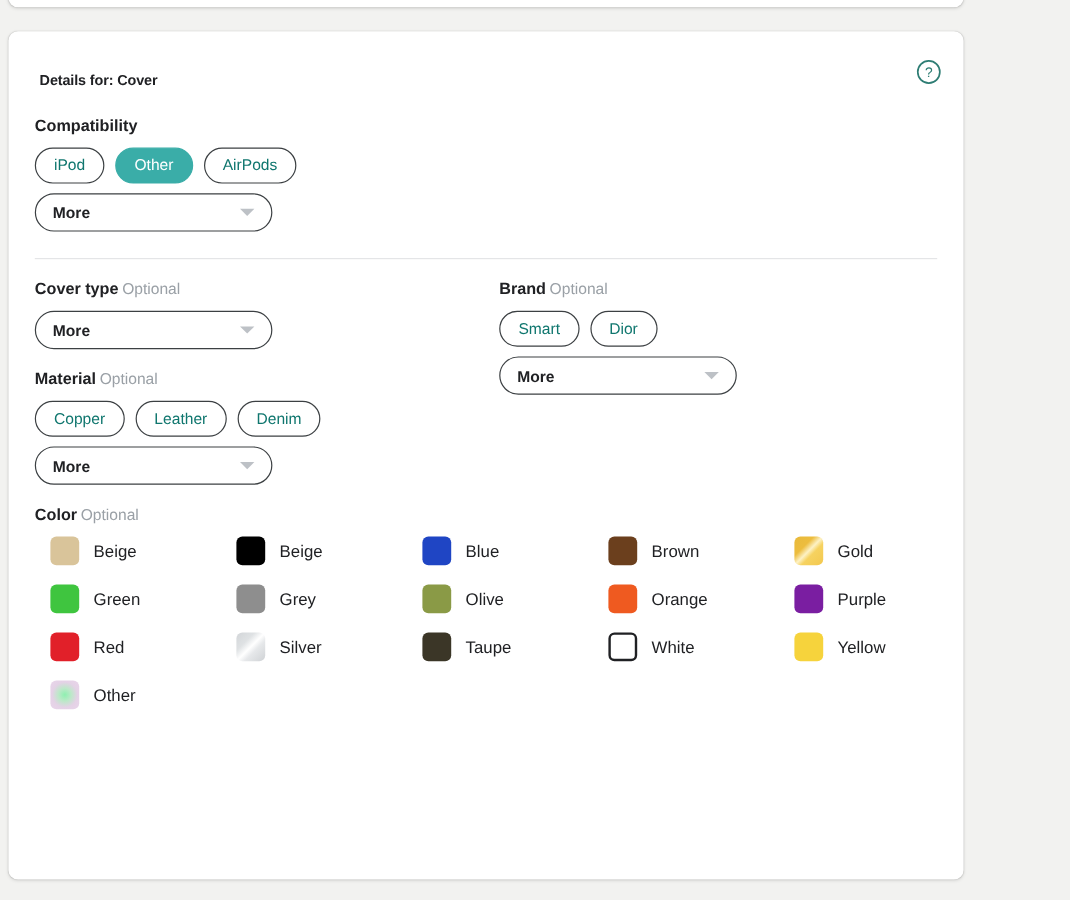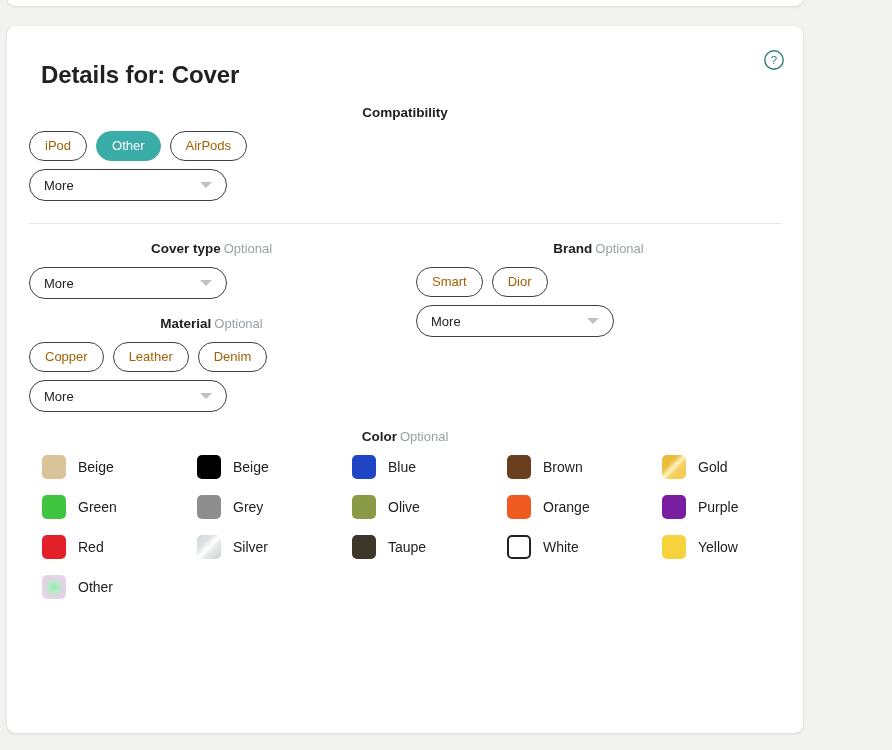--- a/index.html
+++ b/index.html
@@ -30,60 +30,59 @@
     border-radius: 8px;
     box-shadow: 0 1px 3px rgba(0,0,0,0.10), 0 0 1px rgba(0,0,0,0.14);
     padding: 0;
   }
 
   .card-head {
     position: relative;
     padding: 24px 22px 0 22px;
   }
   .title {
-    font-size: 24px;
+    font-size: 12px;
     font-weight: bold;
     color: #202124;
     letter-spacing: -0.1px;
-    margin: 12px;
+    margin: 4px;
     line-height: 26px;
   }
   .help-icon {
     position: absolute;
     right: 18px; top: 23px;
     width: 22px; height: 22px;
     cursor: pointer;
   }
   .help-icon svg { display: block; }
 
   .body { padding: 0 22px; }
 
   .field-label {
     font-size: 13.5px;
     font-weight: bold;
     color: #202124;
     margin: 16px 0 9px 0;
     line-height: 18px;
-    text-align: center;
   }
   .field-label .opt {
     font-weight: normal;
     color: #9aa0a6;
     font-size: 13px;
     margin-left: 3px;
   }
 
   .pill-row { display: flex; gap: 9px; flex-wrap: wrap; margin-bottom: 8px; }
   .pill {
     height: 30px;
     padding: 0 15px;
     border-radius: 16px;
     border: 1px solid #3c4043;
     background: #ffffff;
-    color: #a16207;
+    color: #0f766e;
     font-size: 13px;
     line-height: 28px;
     white-space: nowrap;
     cursor: pointer;
     font-family: "Liberation Sans", sans-serif;
   }
   .pill.selected {
     background: #3aada8;
     border-color: #3aada8;
     color: #ffffff;
@@ -96,20 +95,21 @@
     border-radius: 17px;
     border: 1px solid #3c4043;
     background: #ffffff;
     display: flex;
     align-items: center;
     padding: 0 14px;
     font-size: 13px;
     color: #202124;
     cursor: pointer;
     margin-top: 2px;
+    font-weight: bold;
   }
   .more-select .caret {
     position: absolute;
     right: 14px; top: 50%;
     margin-top: -3px;
     width: 0; height: 0;
     border-left: 6px solid transparent;
     border-right: 6px solid transparent;
     border-top: 6px solid #bdc1c6;
   }

